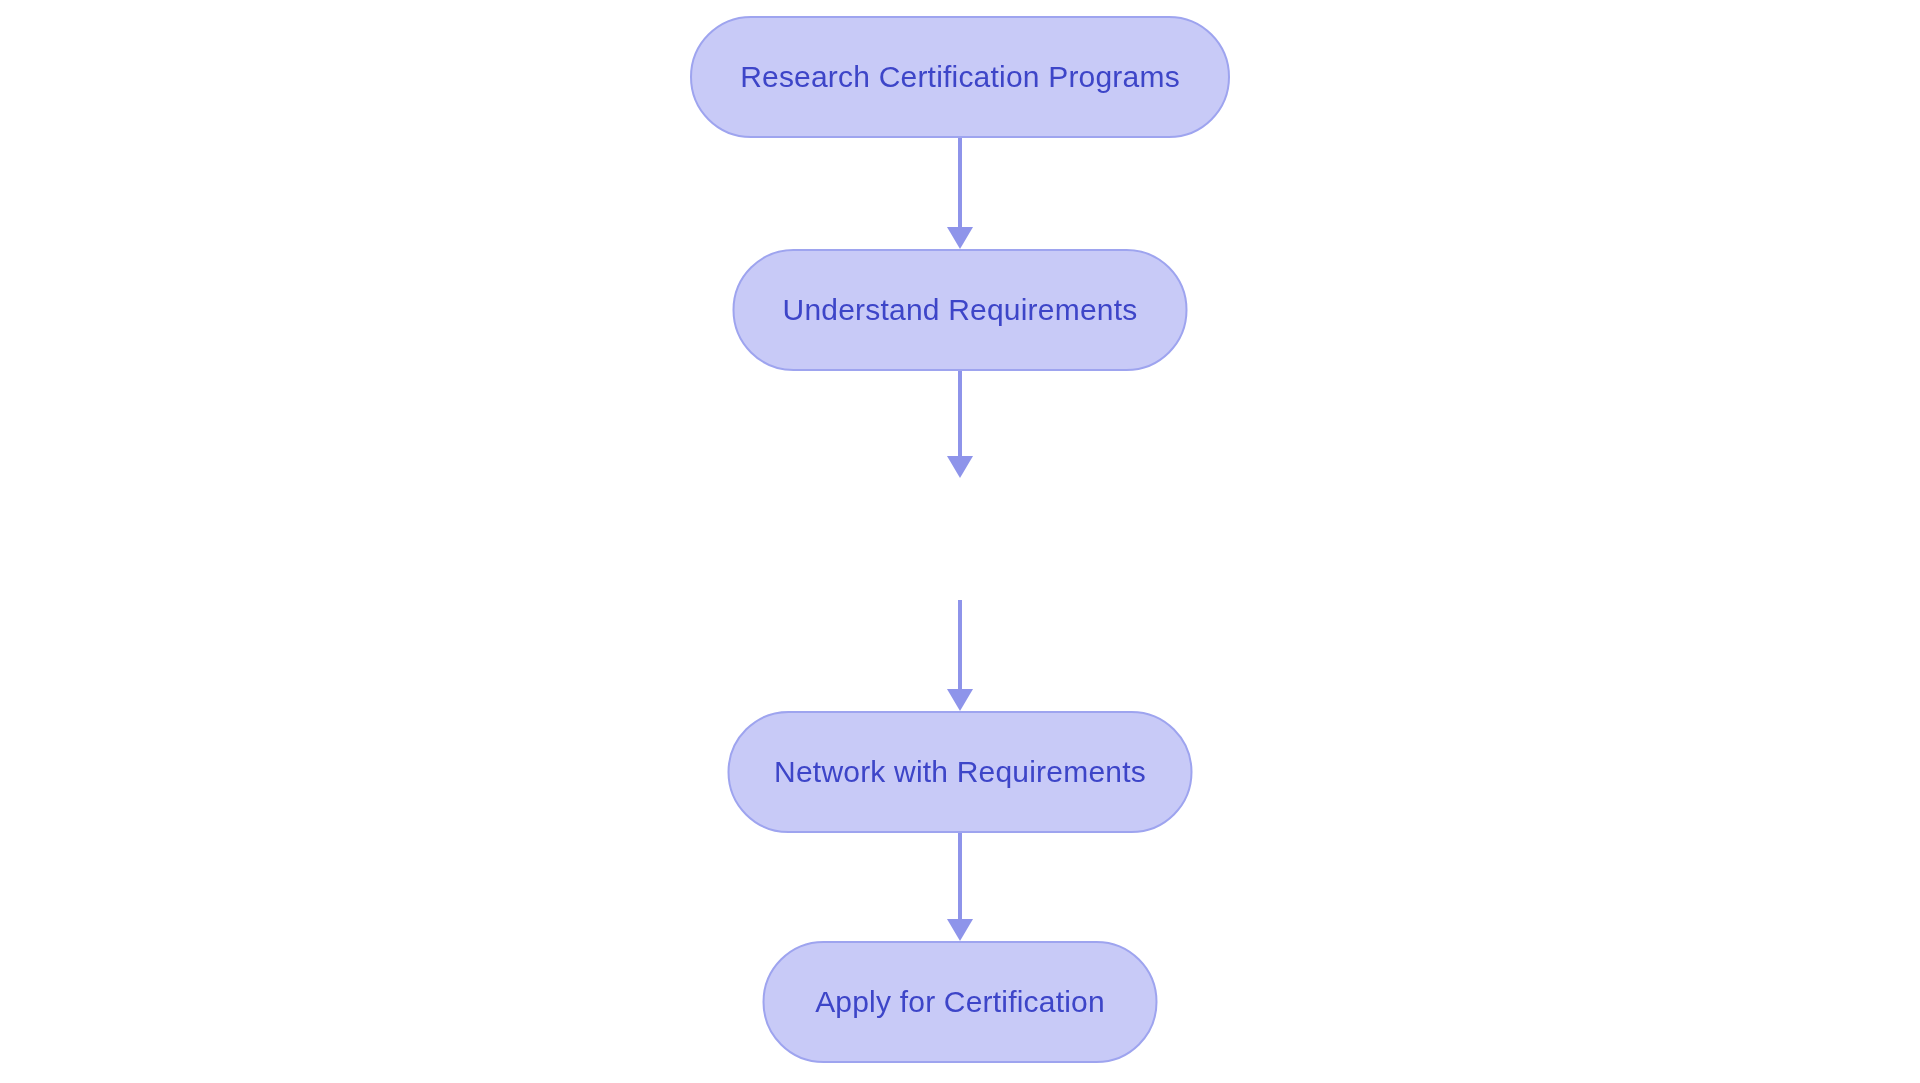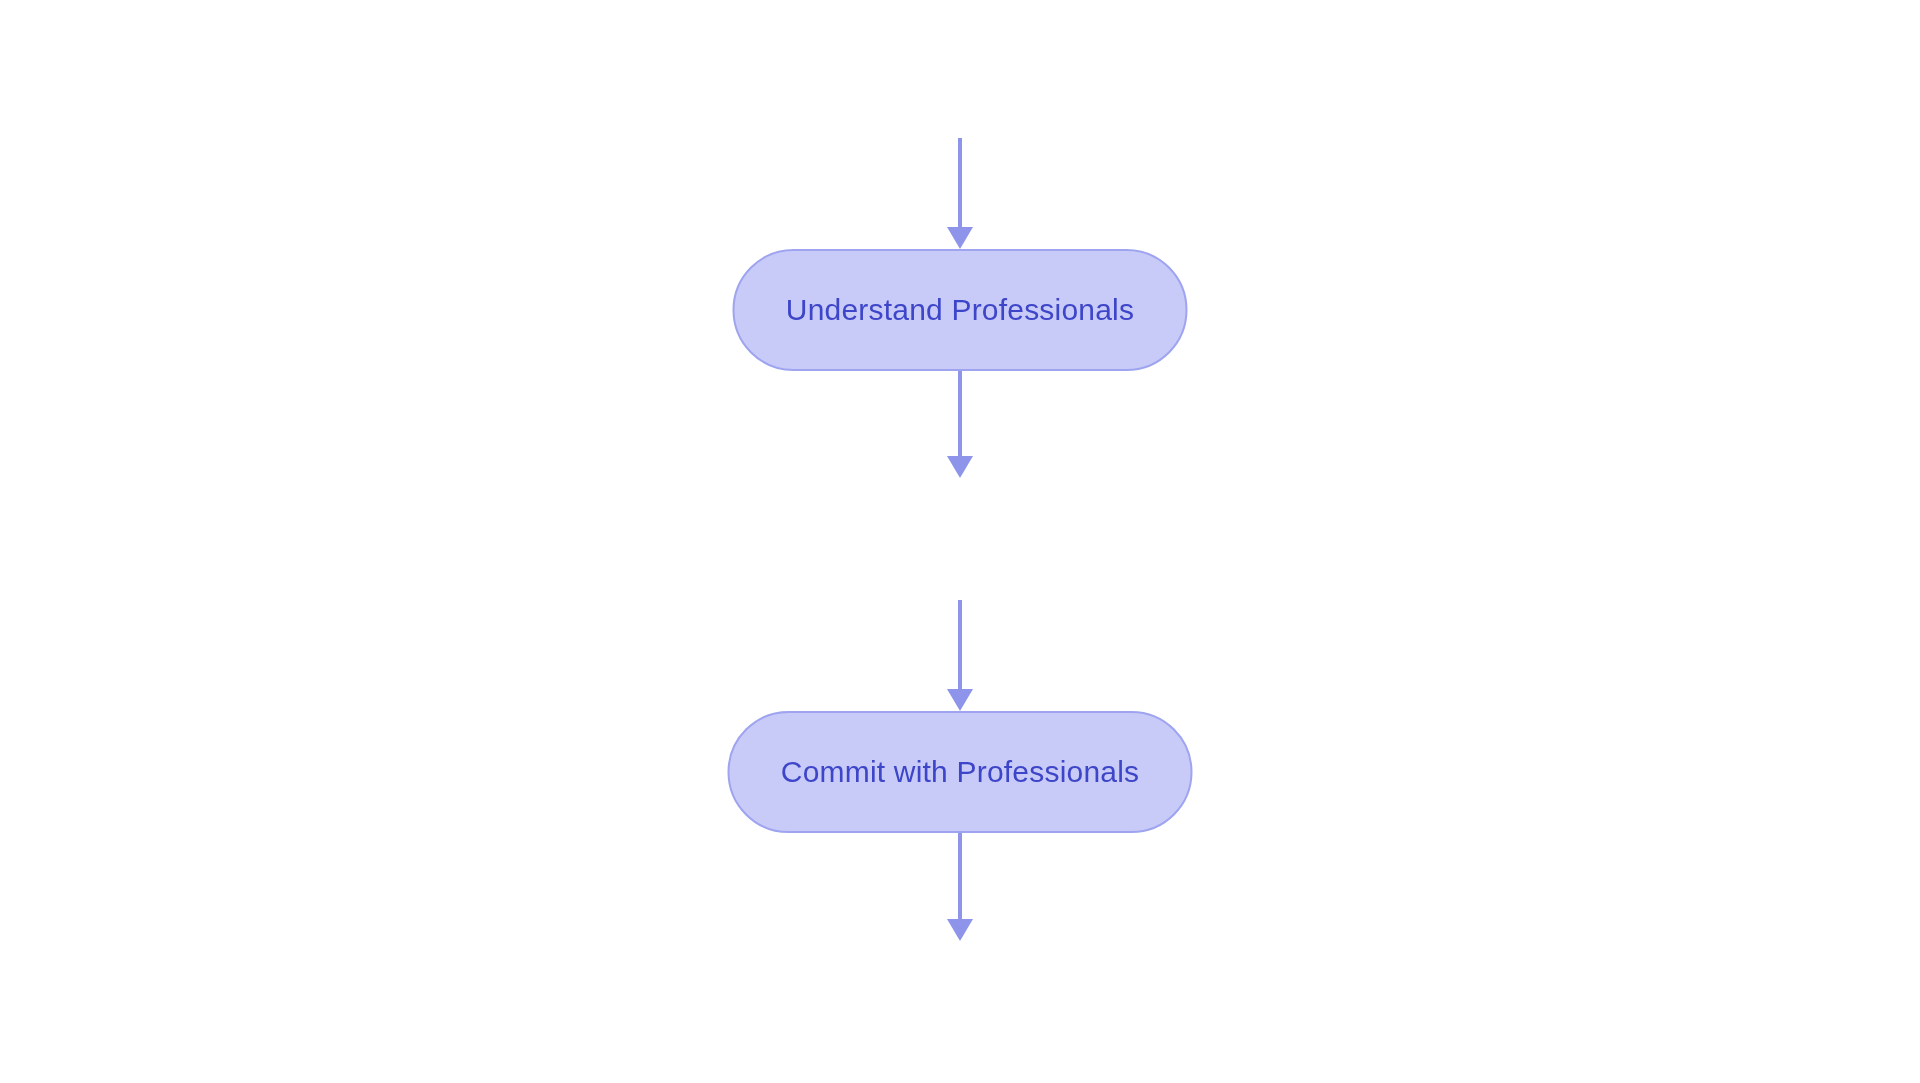--- a/index.html
+++ b/index.html
@@ -65,44 +65,50 @@
     border-left: 13px solid transparent;
     border-right: 13px solid transparent;
     border-top: 22px solid #8e94ea;
   }
 </style>
 </head>
 <body>
 
 <div class="canvas">
 
+  <div class="flow-node node-1">
+    <span>Research Certification Programs</span>
+  </div>
 
   <div class="flow-arrow arrow-1">
     <div class="arrow-line"></div>
     <div class="arrow-head"></div>
   </div>
 
   <div class="flow-node node-2">
-    <span>Understand Professionals</span>
+    <span>Understand Requirements</span>
   </div>
 
   <div class="flow-arrow arrow-2">
     <div class="arrow-line"></div>
     <div class="arrow-head"></div>
   </div>
 
 
   <div class="flow-arrow arrow-3">
     <div class="arrow-line"></div>
     <div class="arrow-head"></div>
   </div>
 
   <div class="flow-node node-4">
-    <span>Commit with Professionals</span>
+    <span>Network with Requirements</span>
   </div>
 
   <div class="flow-arrow arrow-4">
     <div class="arrow-line"></div>
     <div class="arrow-head"></div>
   </div>
 
+  <div class="flow-node node-5">
+    <span>Apply for Certification</span>
+  </div>
 
 </div>
 
 </body></html>

